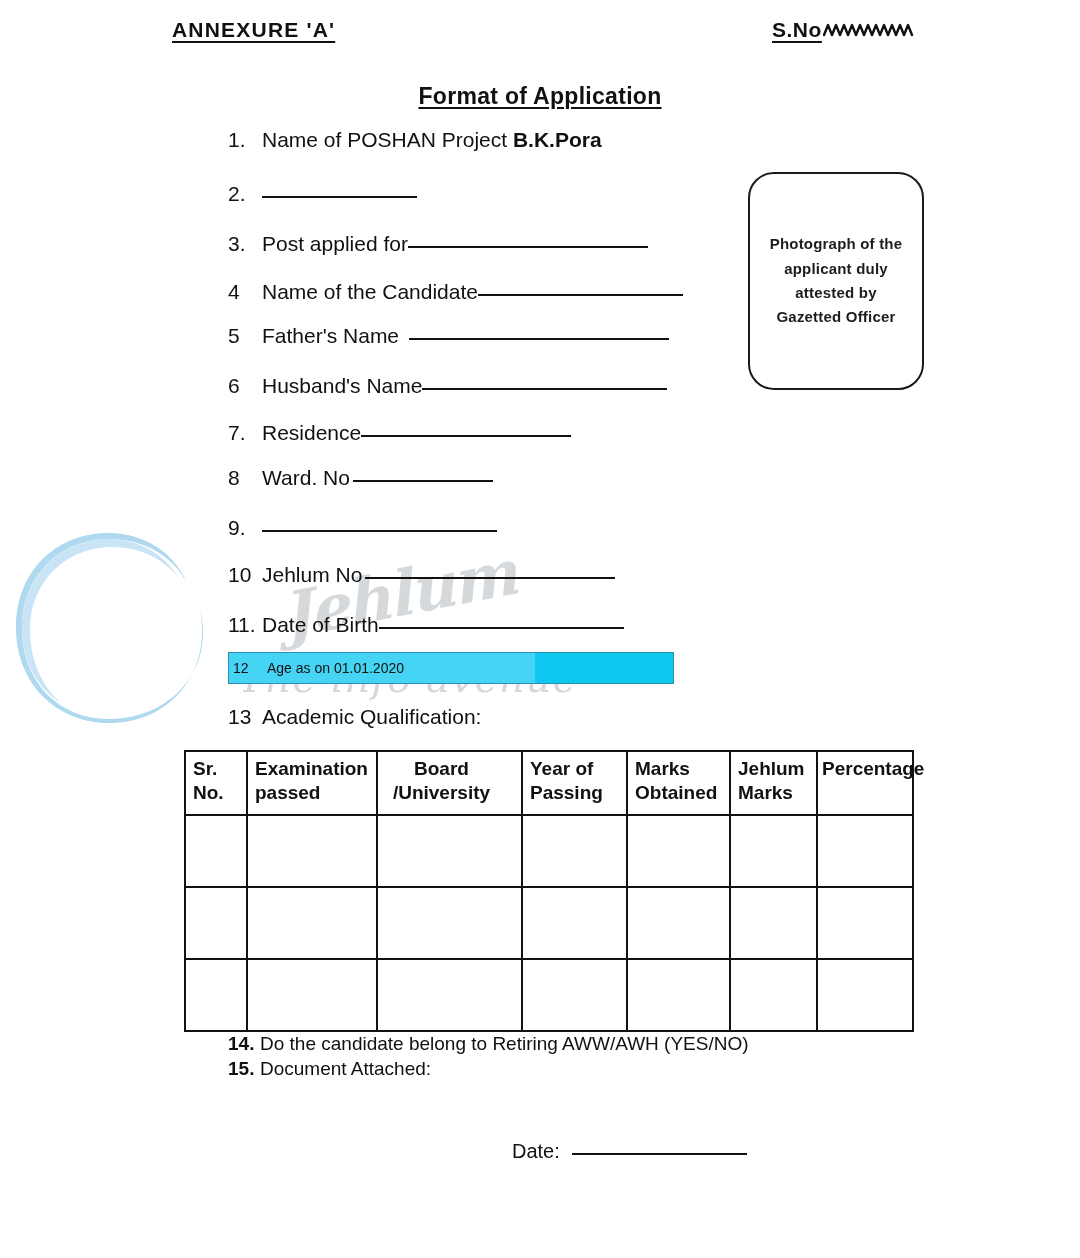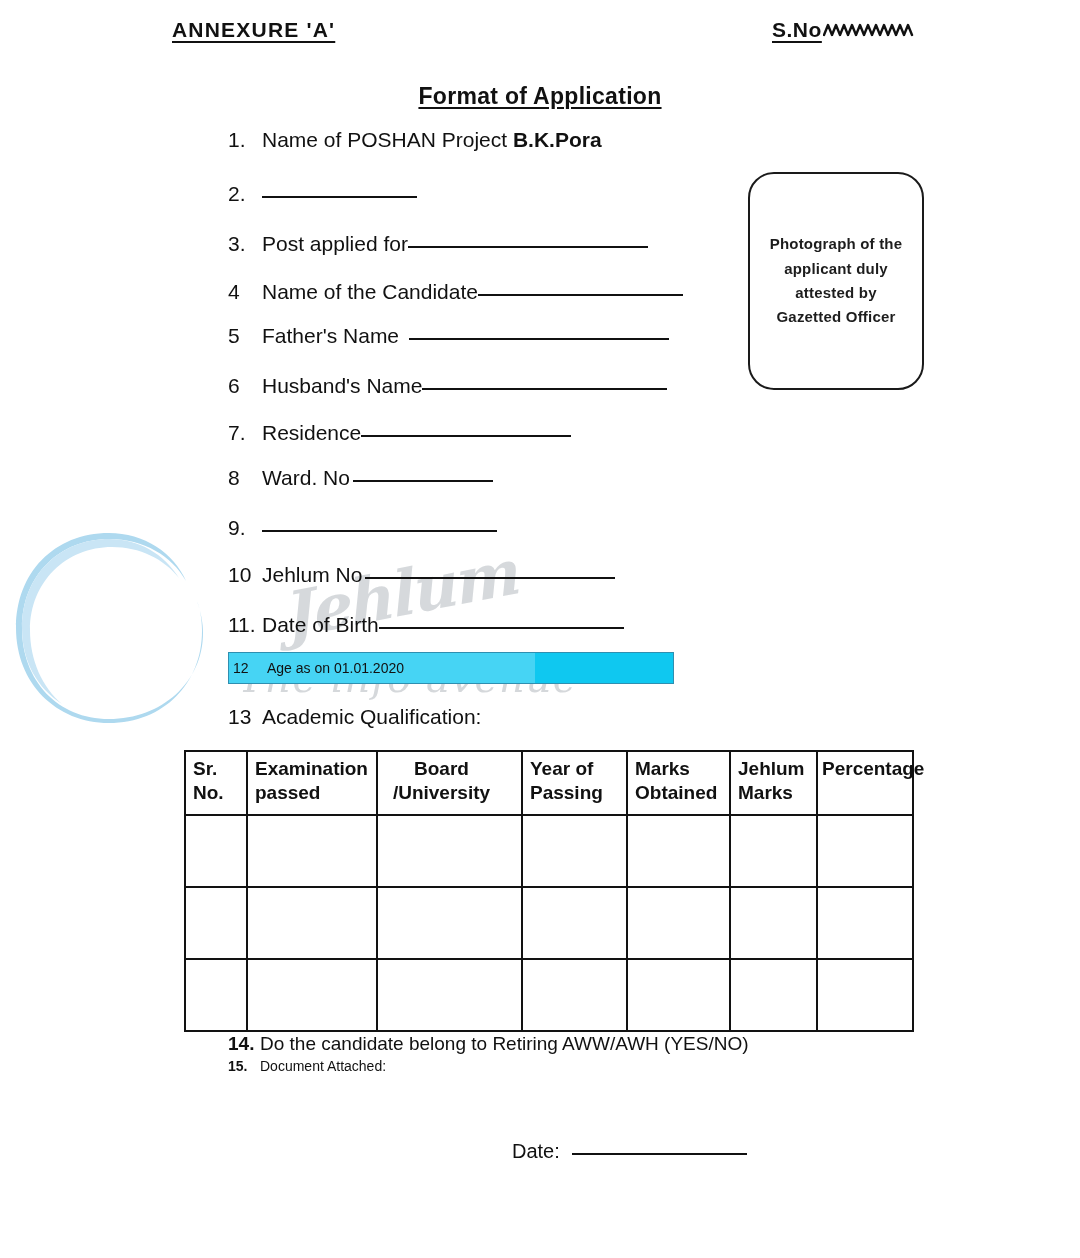--- a/index.html
+++ b/index.html
@@ -195,21 +195,21 @@
     vertical-align: top;
     padding: 5px 20px 8px 4px;
     line-height: 1.28;
     height: 48px;
   }
   #qual-table th.left { text-align: left; padding-left: 7px; }
   #qual-table td { height: 70px; }
 
   
   #item14 { left: 228px; top: 1033px; font-size: 19px; white-space: nowrap; }
-  #item15 { left: 228px; top: 1058px; font-size: 14px; white-space: nowrap; }
+  #item15 { left: 228px; top: 1058px; font-size: 19px; white-space: nowrap; }
   #item14 .num, #item15 .num { display: inline-block; width: 32px; font-weight: 700; }
 
   #sign-line { left: 512px; top: 1098px; font-size: 20px; white-space: nowrap; }
   #date-line { left: 512px; top: 1140px; font-size: 20px; white-space: nowrap; }
 </style>
 </head>
 <body>
 
 <div id="watermark">
   <svg id="wm-circle" viewBox="0 0 210 210">

